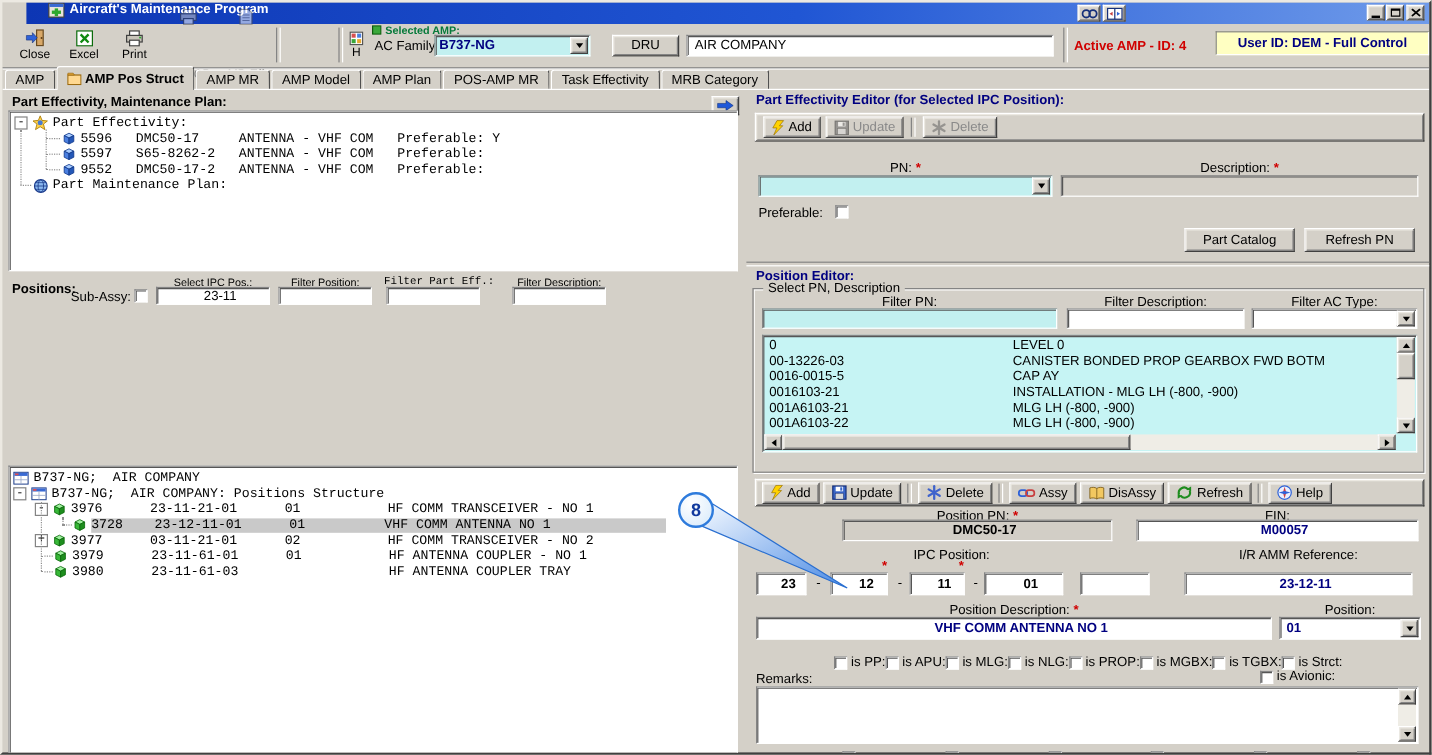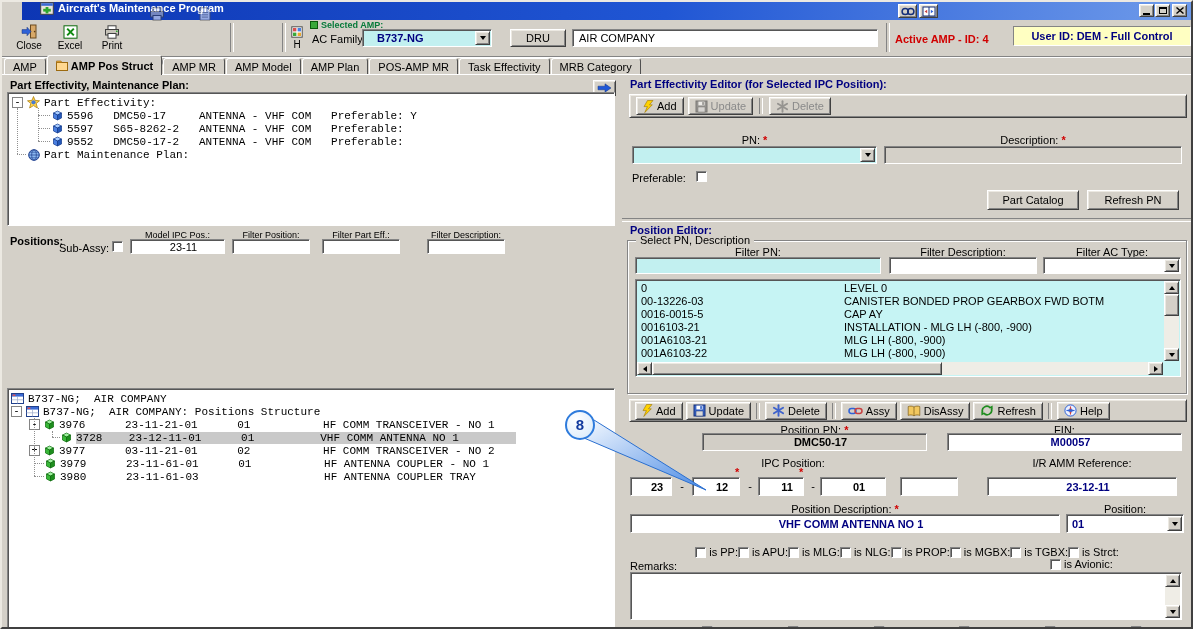--- a/index.html
+++ b/index.html
@@ -47,21 +47,21 @@
            border-bottom:1px solid #fff;border-right:1px solid #fff;font-size:11px;box-sizing:border-box;}
   .tabbar{position:absolute;left:2px;top:54px;right:2px;height:19px;display:flex;align-items:flex-end;}
   .tab{height:17px;display:flex;align-items:center;gap:3px;padding:0 8px;background:#d4d0c8;
        border-top:1px solid #fff;border-left:1px solid #fff;border-right:1px solid #505050;
        border-radius:3px 3px 0 0;margin-right:1px;font-size:11px;position:relative;box-sizing:border-box;}
   .tab.active{height:20px;font-weight:bold;z-index:5;}
   .treepanel{padding-top:3px;position:relative;overflow:hidden;font-family:"Liberation Mono","DejaVu Sans Mono",monospace;font-size:11px;}
   .trow{display:flex;align-items:center;gap:4px;height:13px;white-space:pre;}
   .exp{display:inline-flex;align-items:center;justify-content:center;width:11px;height:11px;background:#fff;
        border:1px solid #848484;font-size:10px;line-height:1;flex:none;box-sizing:border-box;}
-  .sel{background:#c9c9c9;padding-right:57px;}
+  .sel{background:#c9c9c9;padding-right:96px;}
   .dotv{position:absolute;width:0;border-left:1px dotted #909090;}
   .doth{position:absolute;height:0;border-top:1px dotted #909090;}
   .mbtn{display:inline-flex;align-items:center;gap:3px;height:18px;padding:0 6px;font-size:11px;color:#000;}
   .mbtn.dis{color:#8a8a8a;}
   .msep{width:2px;height:16px;border-left:1px solid #848484;border-right:1px solid #fff;margin:0 2px;}
   .pbtn{position:absolute;display:flex;align-items:center;justify-content:center;font-size:11px;color:#000;}
   .group{border:1px solid #848484;box-shadow:inset 1px 1px 0 #fff,1px 1px 0 #fff;box-sizing:border-box;position:absolute;}
   .glabel{position:absolute;top:-7px;left:8px;background:#d4d0c8;padding:0 4px;font-size:11px;}
   .etchedh{height:2px;border-top:1px solid #848484;border-bottom:1px solid #fff;}
   .lrow{position:relative;height:13px;}
@@ -165,21 +165,21 @@
         </svg>
       <span>H</span>
     </button>
     <span class="lbl" style="left:308px;top:0;color:#067a3a;font-weight:bold;font-size:9px;display:flex;align-items:center;gap:3px;">
       <svg width="8" height="8" viewBox="0 0 8 8">
           <rect x="0.5" y="0.5" width="7" height="7" fill="#3aa83a" stroke="#0c5a0c"></rect>
         </svg>
       <span>Selected AMP:</span>
     </span>
     <span class="lbl" style="left:310px;top:13px;">AC Family:</span>
-    <div class="field sunken cyanbg" style="left:360px;top:9px;width:130px;height:18px;padding-left:14px;">
+    <div class="field sunken cyanbg" style="left:360px;top:9px;width:130px;height:18px;padding-left:3px;">
       <span class="bold navy">B737-NG</span>
       <span class="combo-ar raised">
           <span class="tri-d"></span>
         </span>
     </div>
     <button class="pbtn raised" style="left:508px;top:9px;width:56px;height:18px;">
         <span>DRU</span>
       </button>
     <div class="field sunken" style="left:570px;top:9px;width:306px;height:18px;padding-left:6px;background:#fff;">
       <span>AIR COMPANY</span>
@@ -276,23 +276,23 @@
           <line x1="1.7" y1="3.2" x2="10.3" y2="3.2" stroke="#1c3c8c" stroke-width="0.6"></line>
           <line x1="1.7" y1="8.8" x2="10.3" y2="8.8" stroke="#1c3c8c" stroke-width="0.6"></line>
         </svg>
       <span>Part Maintenance Plan:</span>
     </div>
   </div>
 
   <span class="lbl bold" style="left:8px;top:233px;">Positions:</span>
   <span class="lbl" style="left:57px;top:240px;">Sub-Assy:</span>
   <span class="cb abs" style="left:110px;top:239px;"></span>
-  <span class="lbl" style="left:128px;top:228px;width:95px;text-align:center;font-size:9px;">Model IPC Pos.:</span>
+  <span class="lbl" style="left:128px;top:228px;width:95px;text-align:center;font-size:9px;">Select IPC Pos.:</span>
   <span class="lbl" style="left:230px;top:228px;width:78px;text-align:center;font-size:9px;">Filter Position:</span>
-  <span class="lbl" style="left:318px;top:228px;width:82px;text-align:center;font-size:9px;">Filter Part Eff.:</span>
+  <span class="lbl" style="left:318px;top:228px;width:82px;text-align:center;font-size:9px;font-family:Liberation Mono, monospace;">Filter Part Eff.:</span>
   <span class="lbl" style="left:418px;top:228px;width:92px;text-align:center;font-size:9px;">Filter Description:</span>
   <div class="field sunken cfield" style="left:128px;top:237px;width:95px;height:15px;">
       <span>23-11</span>
     </div>
   <div class="field sunken" style="left:230px;top:237px;width:78px;height:15px;"></div>
   <div class="field sunken" style="left:320px;top:237px;width:78px;height:15px;"></div>
   <div class="field sunken" style="left:425px;top:237px;width:78px;height:15px;"></div>
 
   <div class="sunken abs treepanel" style="left:5px;top:252px;width:608px;height:377px;">
     <div class="dotv" style="left:26px;top:29px;height:58px;"></div>

